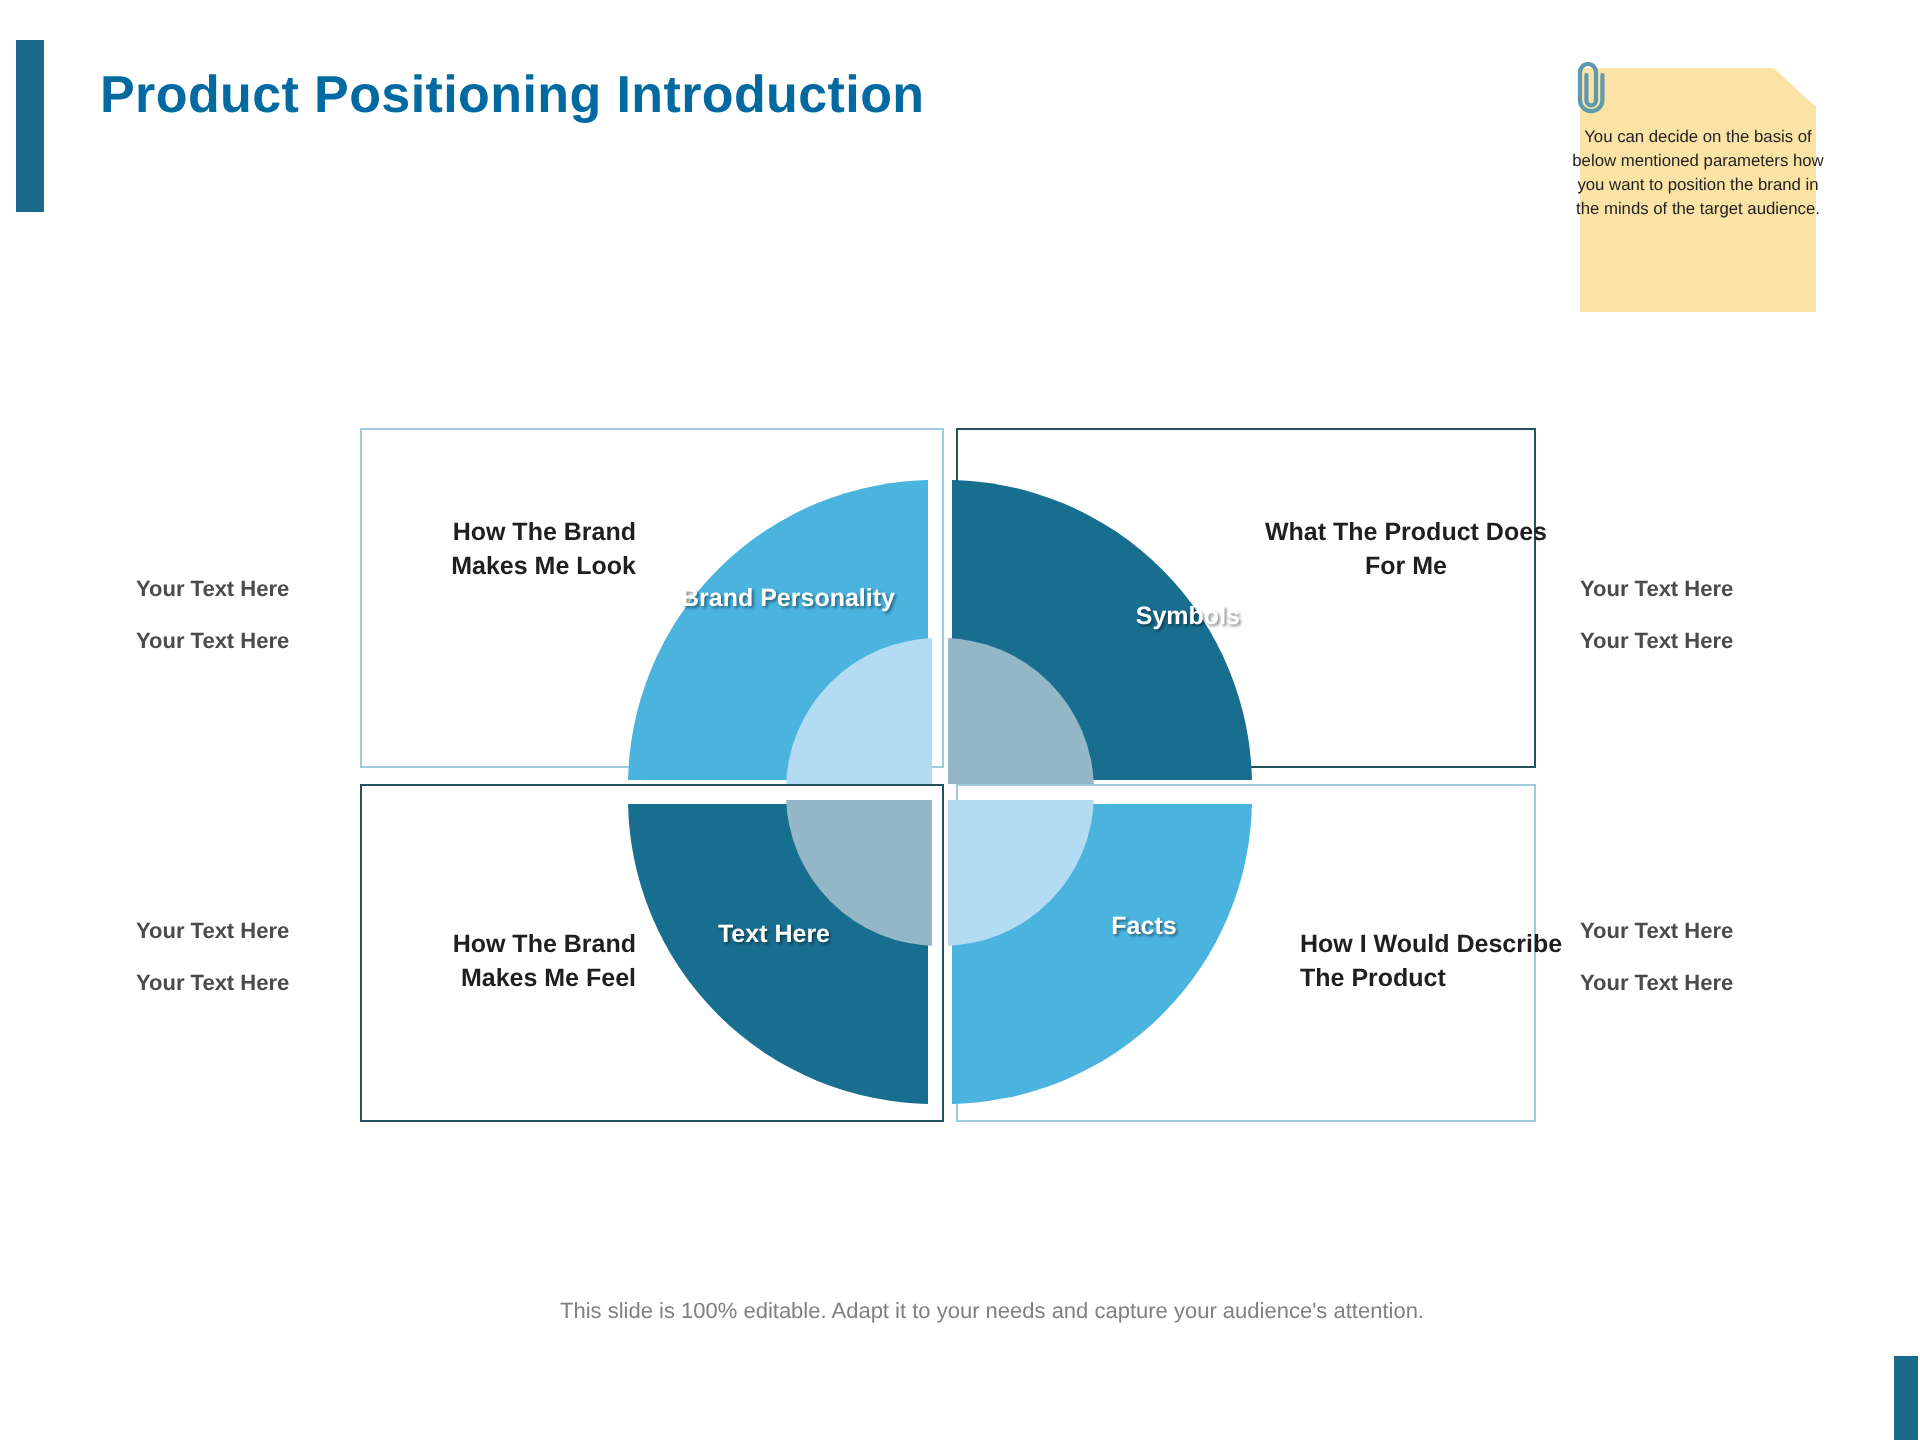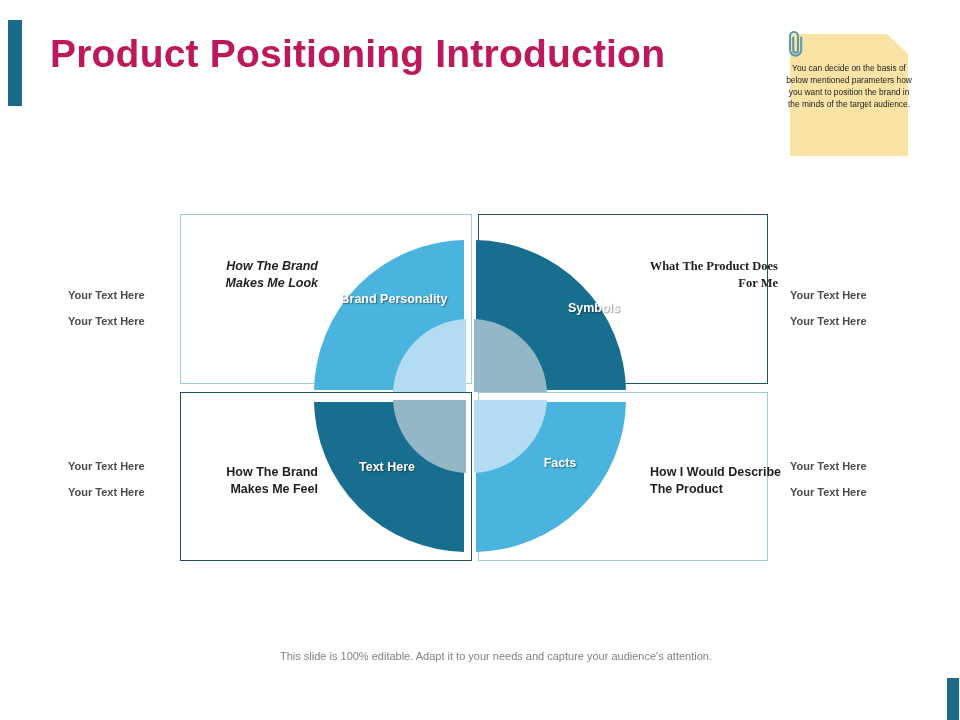--- a/index.html
+++ b/index.html
@@ -32,23 +32,23 @@
     width: 12px;
     height: 42px;
     background: #1b6a8c;
   }
 
   
   #slide-title {
     position: absolute;
     left: 50px;
     top: 32px;
-    font-size: 39px;
+    font-size: 26px;
     font-weight: 700;
-    color: #be185d;
+    color: #0369a1;
     letter-spacing: 0.2px;
     white-space: nowrap;
   }
 
   
   #sticky-note {
     position: absolute;
     left: 790px;
     top: 34px;
     width: 118px;
@@ -157,32 +157,32 @@
     font-size: 12.5px;
     font-weight: 700;
     line-height: 14px;
     text-shadow: 1px 1px 1.5px rgba(0,0,0,0.45);
     text-align: center;
     z-index: 4;
   }
   #label-brand-personality { left: 329px; top: 292px; width: 130px; text-align: center; }
   #label-symbols           { left: 500px; top: 301px; width: 120px; text-align: right; }
   #label-text-here         { left: 322px; top: 460px; width: 130px; text-align: center; }
-  #label-facts             { left: 500px; top: 456px; width: 120px; text-align: center; }
+  #label-facts             { left: 512px; top: 456px; width: 120px; text-align: center; }
 
   
   .quad-heading {
     position: absolute;
     font-size: 12.5px;
     font-weight: 700;
     line-height: 16.5px;
     color: #1f1f1f;
   }
-  #heading-top-left     { left: 190px; top: 258px; width: 128px; text-align: right; font-style: italic; }
-  #heading-top-right    { left: 628px; top: 258px; width: 150px; text-align: right; font-family: Liberation Serif, serif; }
+  #heading-top-left     { left: 190px; top: 258px; width: 128px; text-align: right; }
+  #heading-top-right    { left: 628px; top: 258px; width: 150px; text-align: center; }
   #heading-bottom-left  { left: 190px; top: 464px; width: 128px; text-align: right; }
   #heading-bottom-right { left: 628px; top: 464px; width: 150px; text-align: left; margin-left: 22px; }
 
   
   .placeholder-group {
     position: absolute;
     font-size: 11px;
     line-height: 26px;
     color: #4b4b4b;
     font-weight: bold;

